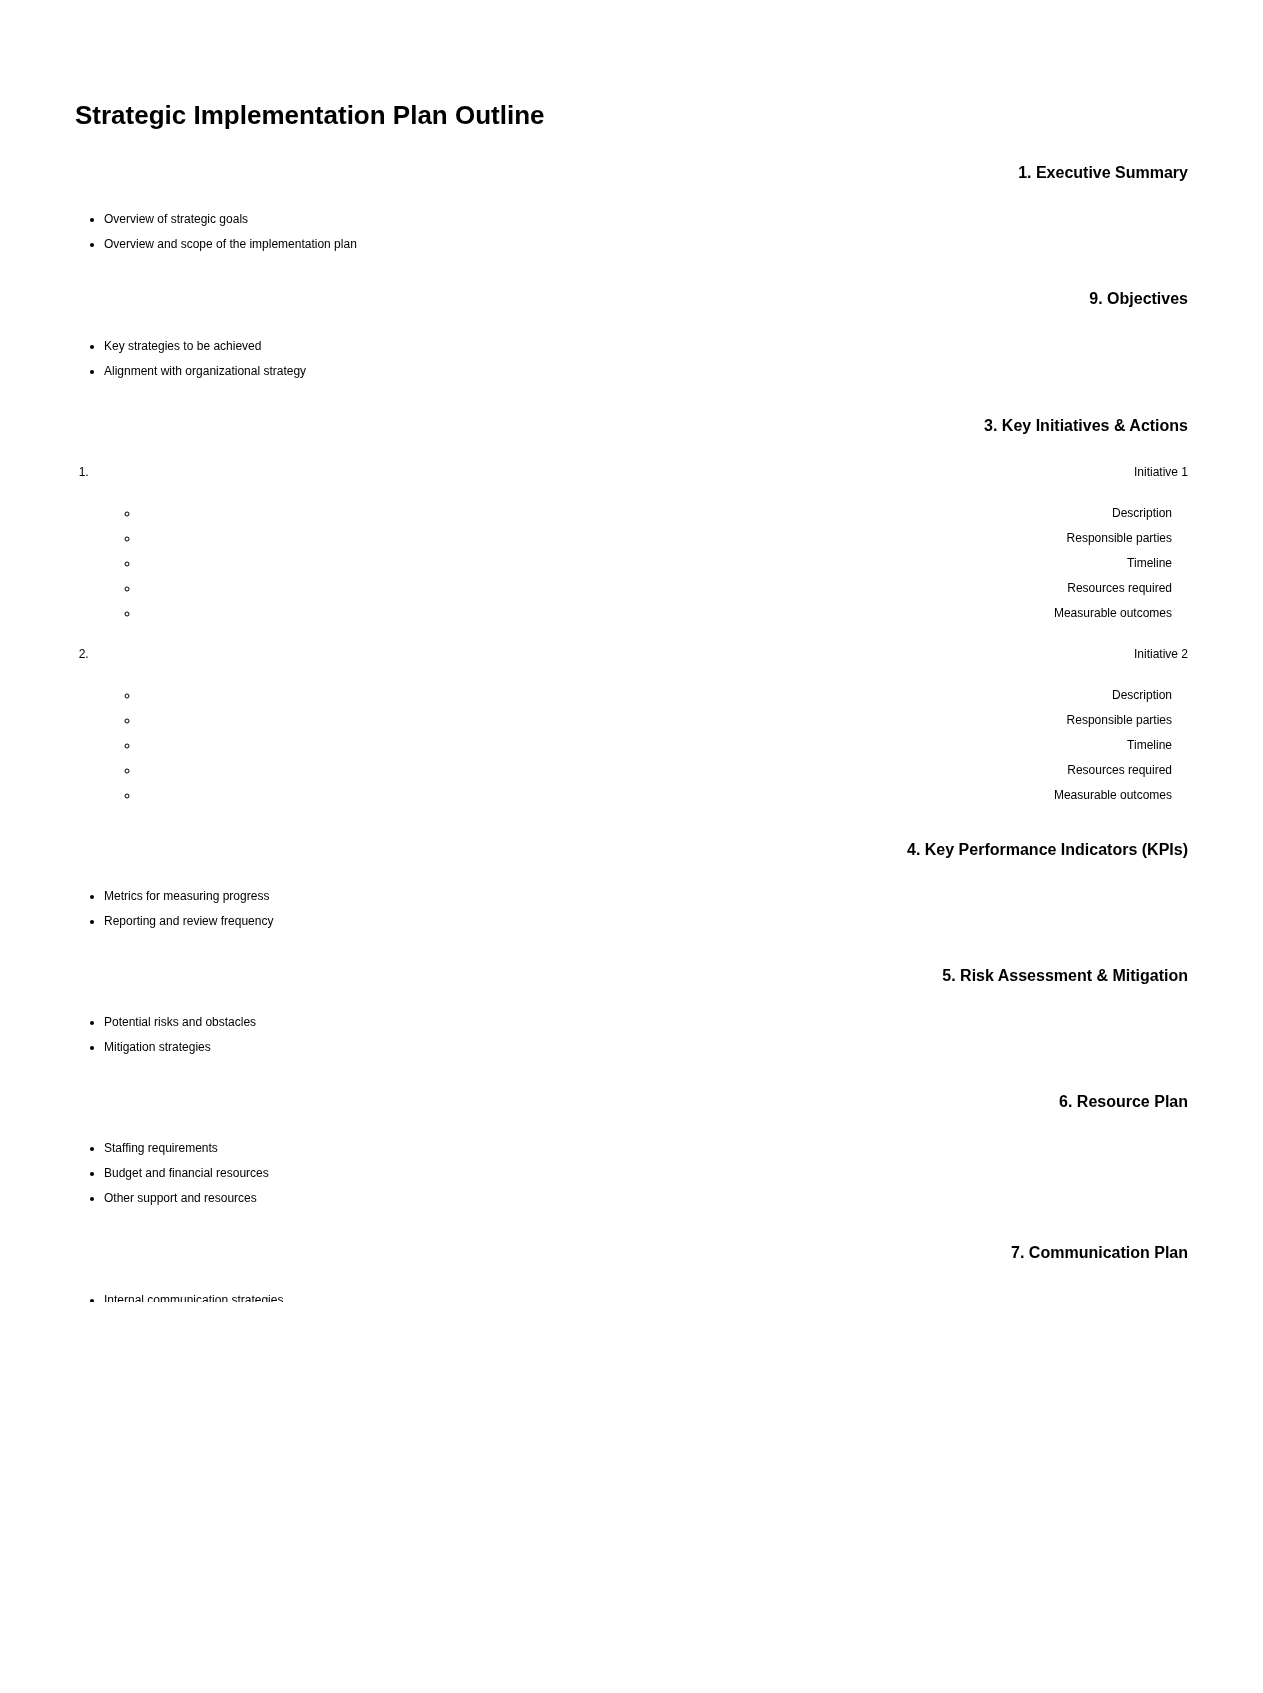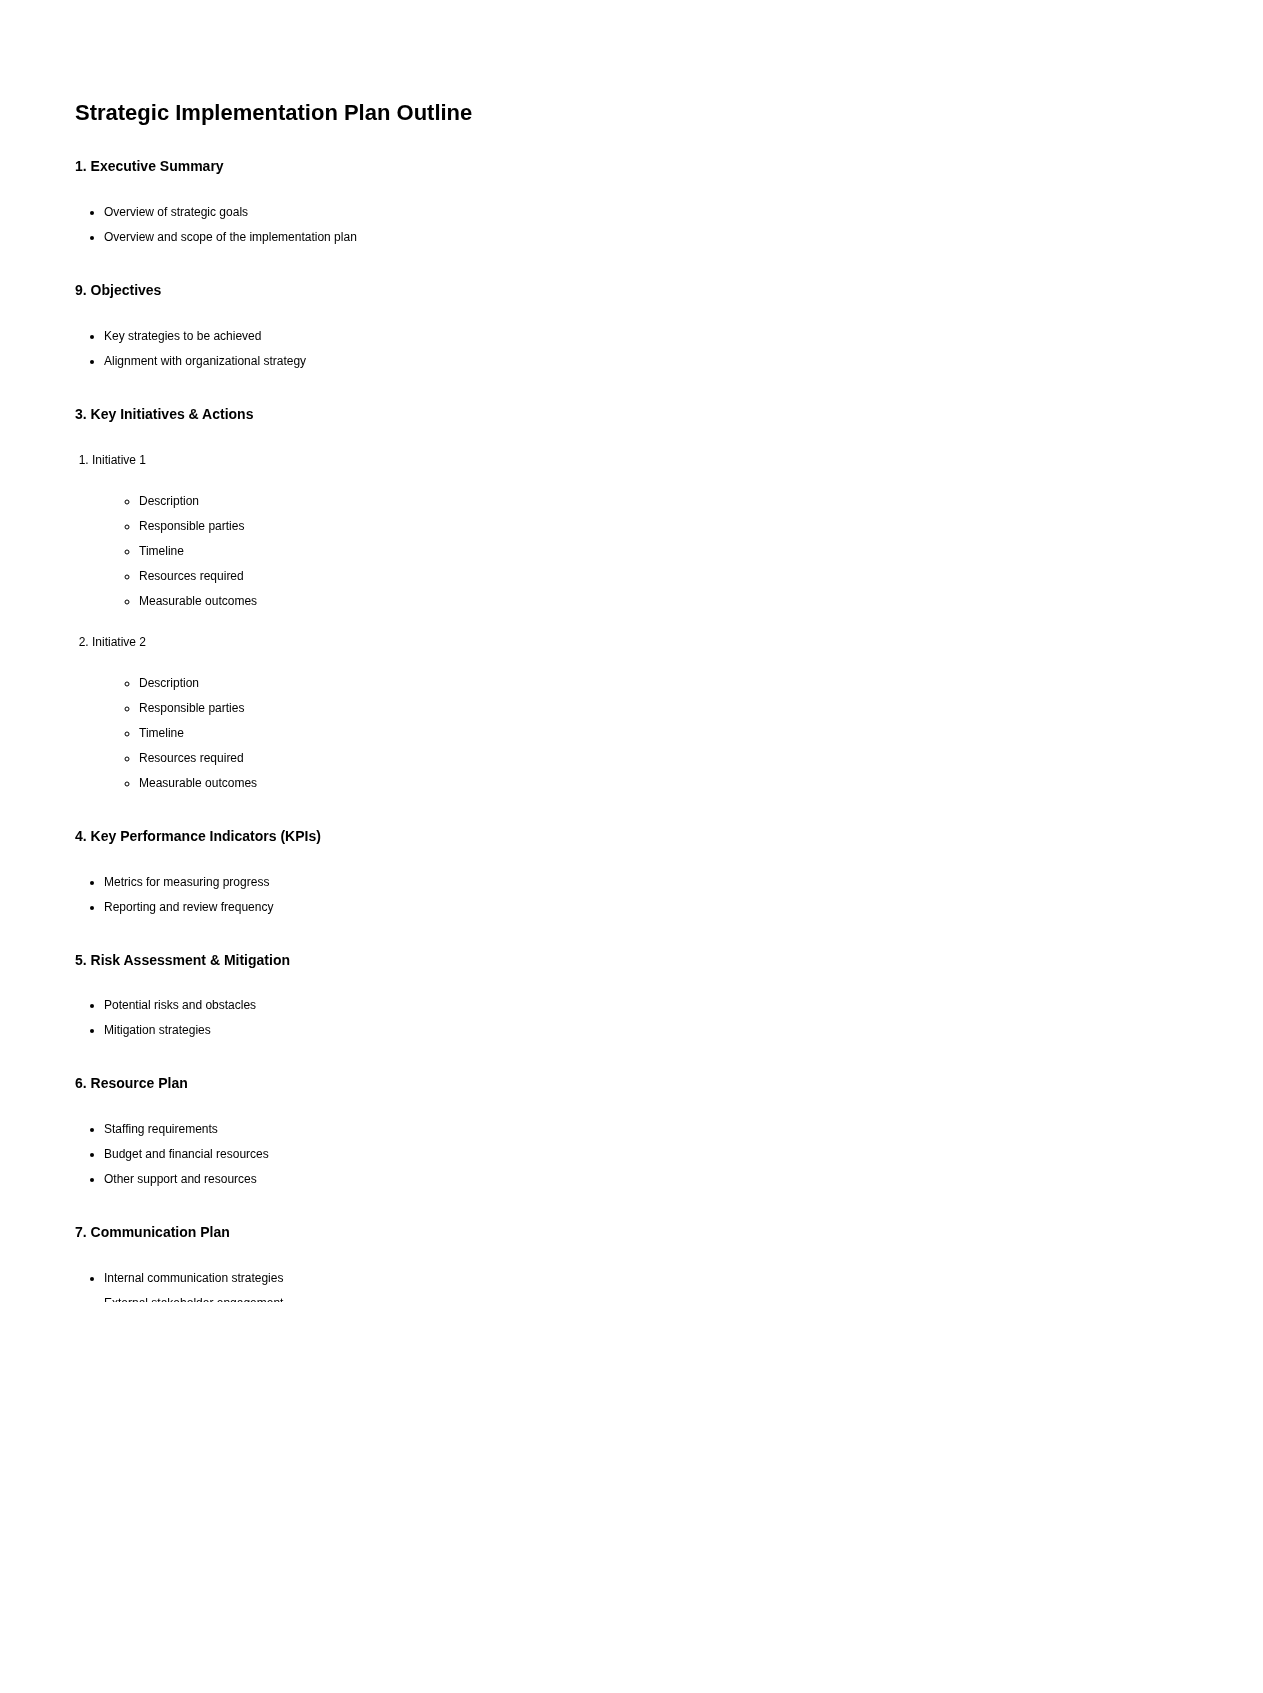--- a/index.html
+++ b/index.html
@@ -23,40 +23,42 @@
   }
   
   .visible-area {
     height: 1302px;
     overflow: hidden;
   }
   .content {
     padding: 100px 75px 0 75px;
   }
   h1.doc-title {
-    font-size: 22px;
+    font-size: 26px;
     line-height: 1.2;
     font-weight: bold;
     margin: 0 0 28px 0;
   }
   h3.section-heading {
-    font-size: 14px;
+    font-size: 16px;
     line-height: 1.2;
     font-weight: bold;
     margin: 32px 0 25px 0;
+    text-align: right;
   }
   ul.bullet-list {
     list-style-type: disc;
     margin: 0;
     padding-left: 29px;
   }
   ol.initiatives-list {
     list-style-type: decimal;
     margin: 0;
     padding-left: 17px;
+    text-align: right;
   }
   ul.sub-bullet-list {
     list-style-type: circle;
     margin: 16px;
     padding-left: 31px;
   }
   li {
     font-size: 12px;
     line-height: 25px;
   }

